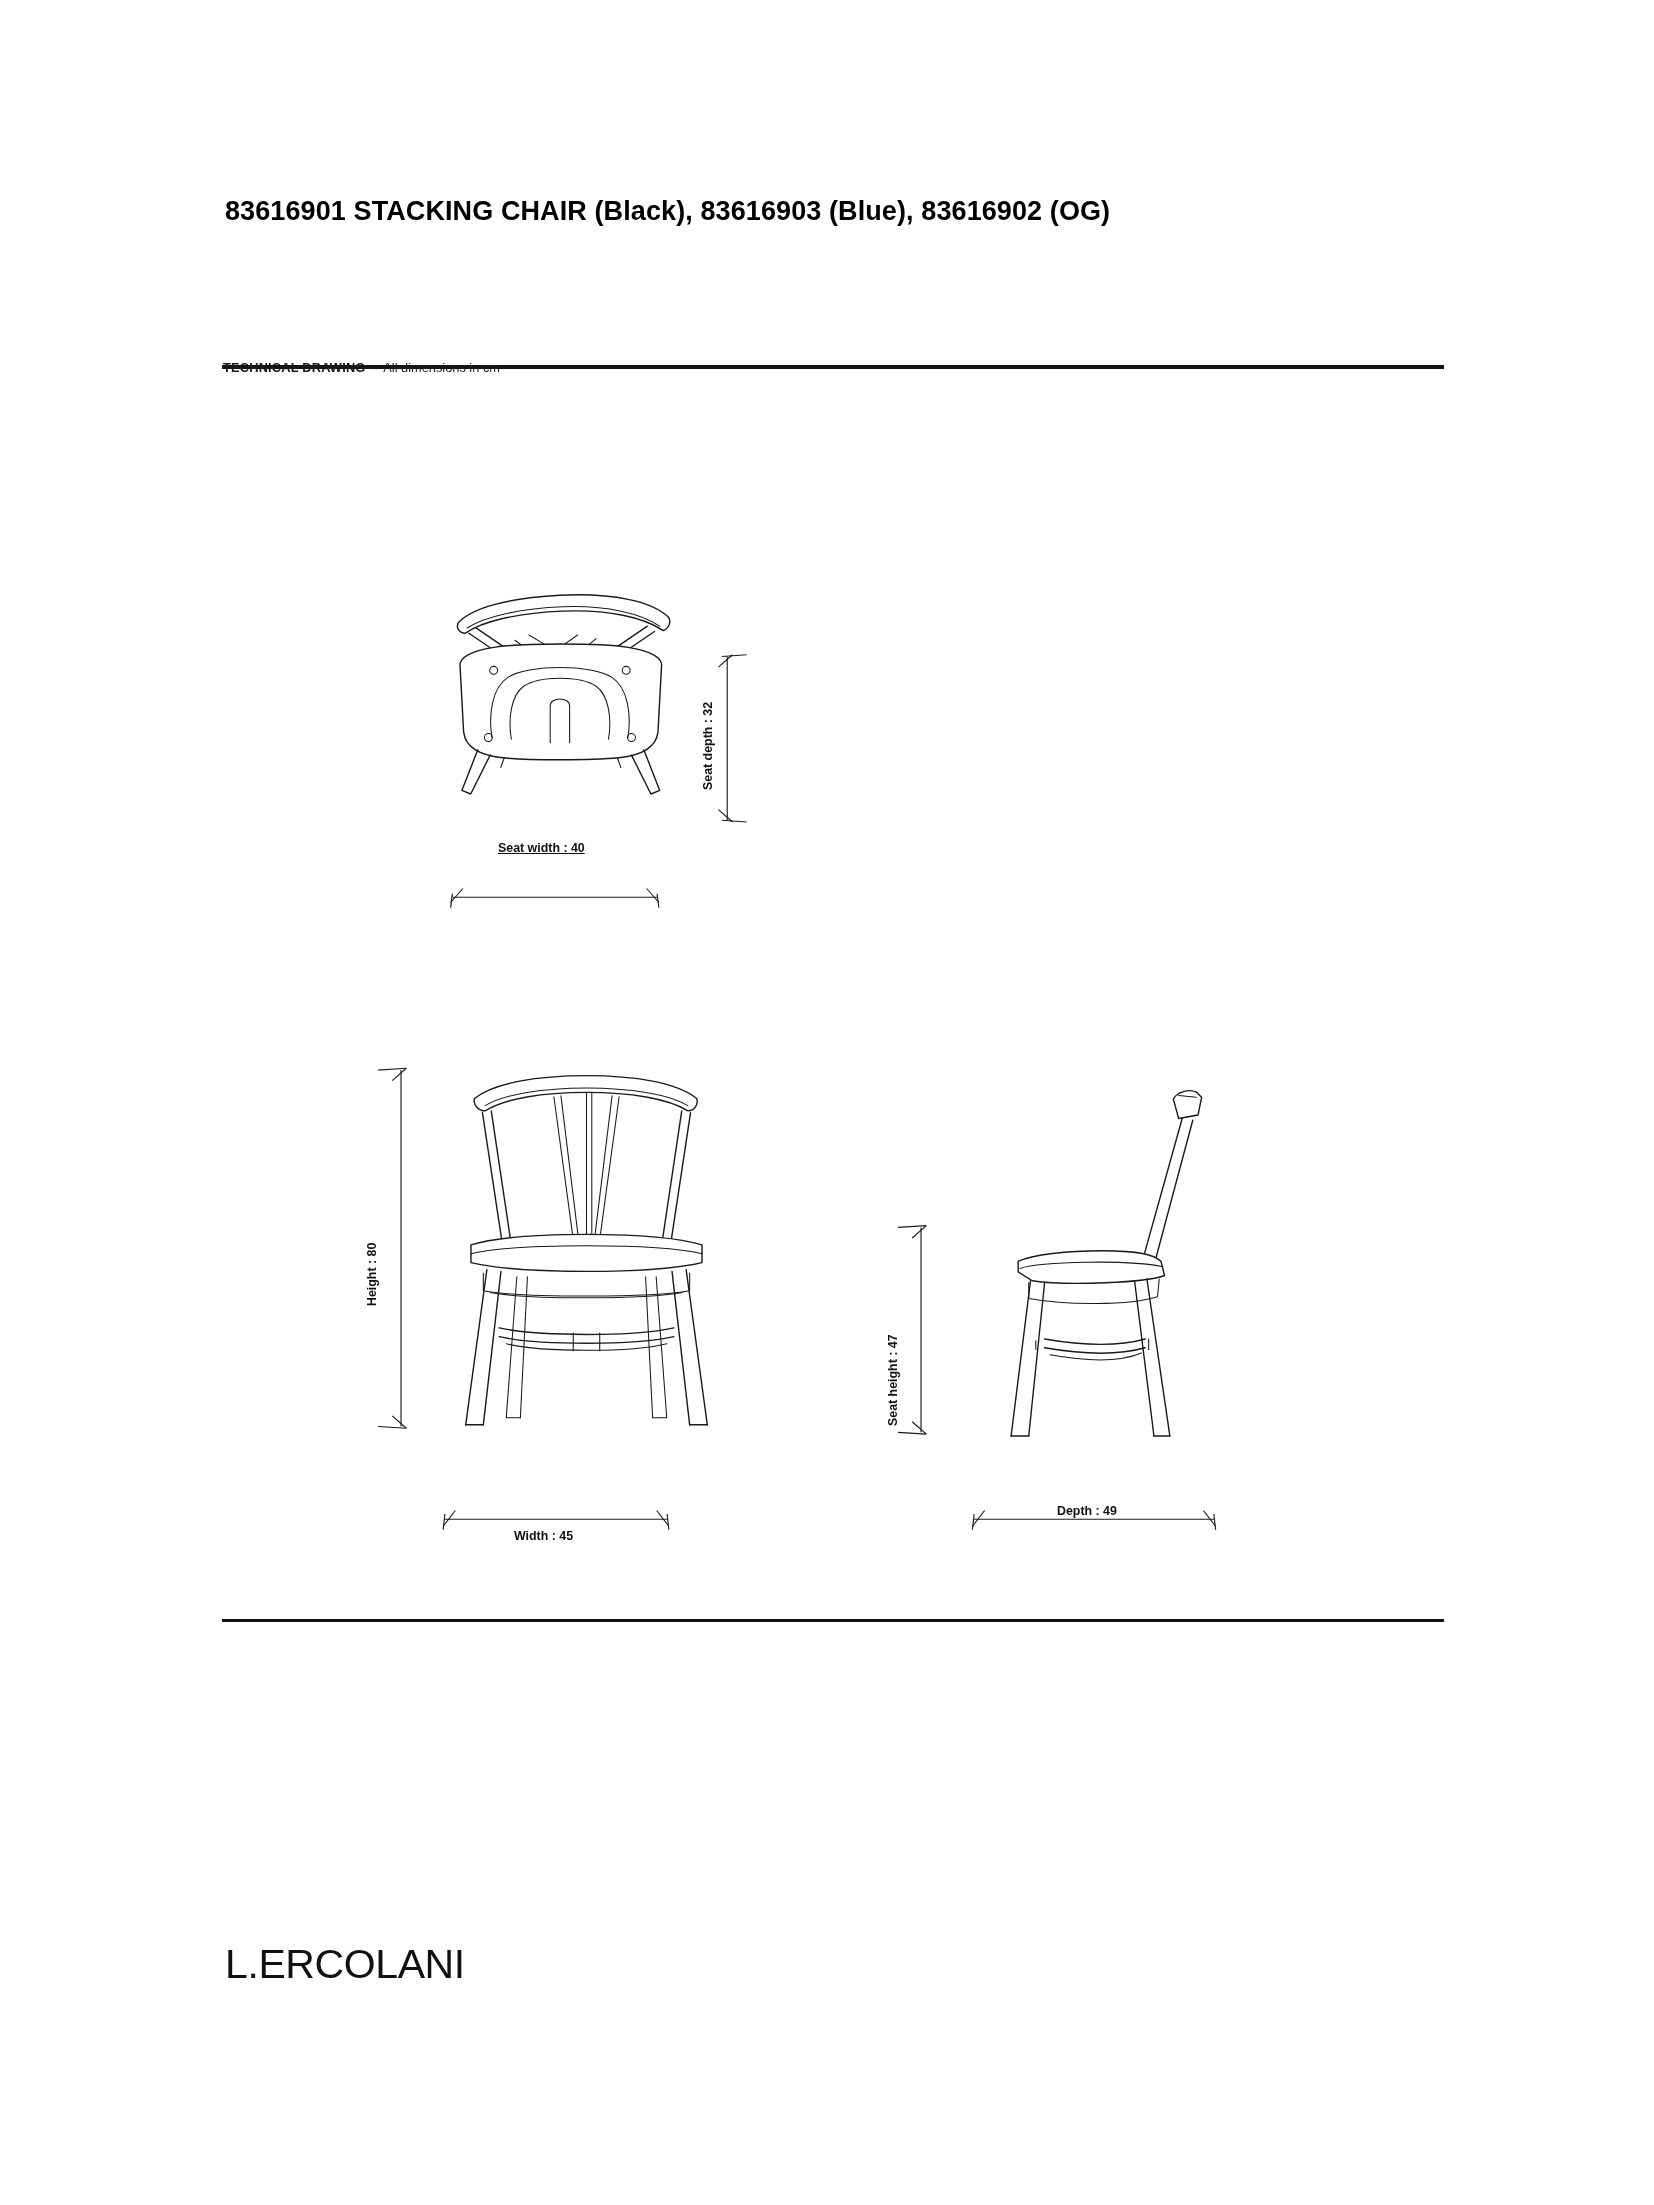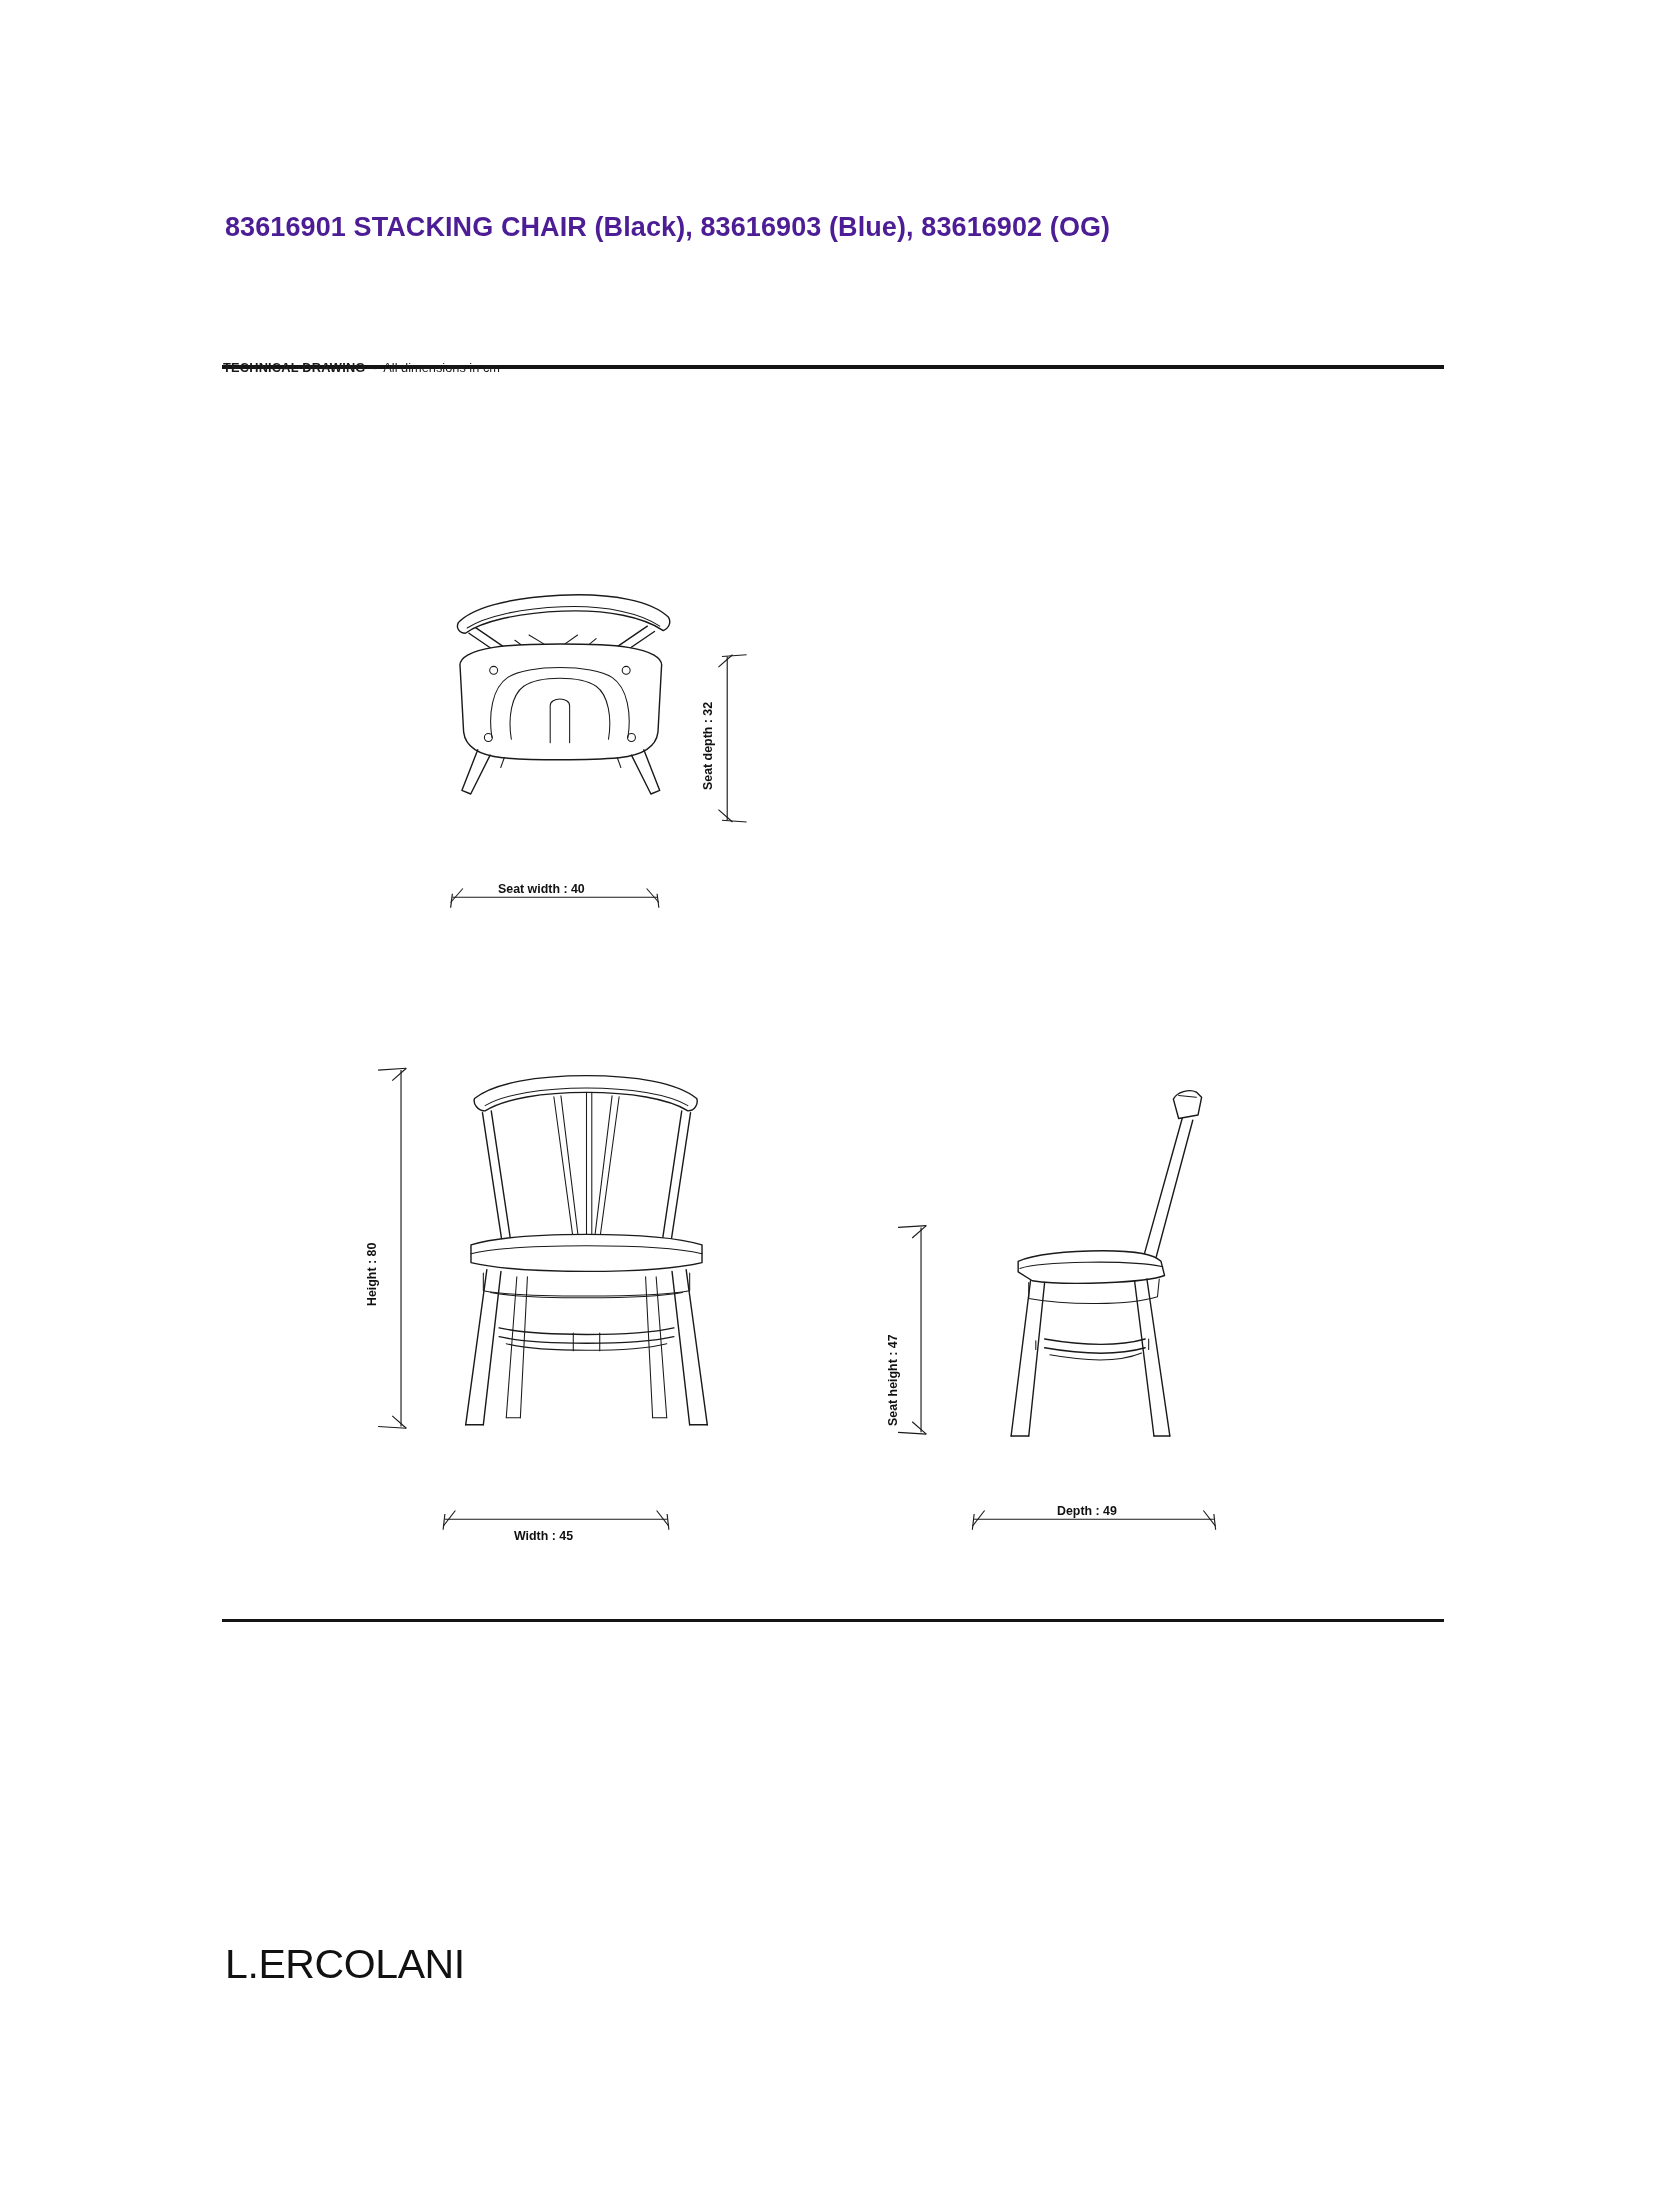--- a/index.html
+++ b/index.html
@@ -15,25 +15,25 @@
     position: relative;
     overflow: hidden;
   }
   .page {
     position: absolute;
     inset: 0;
   }
   .title {
     position: absolute;
     left: 225px;
-    top: 212px;
+    top: 196px;
     font-size: 27px;
     font-weight: bold;
     letter-spacing: 0.1px;
-    color: #4c1d95;
+    color: #000000;
     white-space: nowrap;
   }
   .rule-top {
     position: absolute;
     left: 222px;
     top: 365px;
     width: 1222px;
     height: 3.5px;
     background: #141414;
   }
@@ -153,21 +153,21 @@
 
   <div class="drawing" style="left:446px; top:878px; width:221px; height:35px;">
     <svg width="221" height="35" viewBox="0 0 250 40">
       <path class="dimline" d="M6 22 L 240 22"></path>
       <path class="dimline" d="M18 12 L 4 28"></path>
       <path class="dimline" d="M228 12 L 242 28"></path>
       <path class="dimline" d="M6 18 L 4 34"></path>
       <path class="dimline" d="M240 18 L 242 34"></path>
     </svg>
   </div>
-  <div class="dim-label" style="left:498px; top:882px;">Seat width : 40</div>
+  <div class="dim-label" style="left:498px; top:841px;text-decoration:underline;">Seat width : 40</div>
 
   <div class="drawing" style="left:441px; top:1072px; width:291px; height:397px;">
     <svg width="291" height="397" viewBox="0 0 330 450">
 
       <path class="ln fillw" d="M38 30 C 60 12, 110 4, 165 4 C 220 4, 268 12, 290 30 C 292 36, 288 44, 280 44 C 258 30, 214 23, 165 23 C 116 23, 72 30, 50 44 C 42 44, 36 36, 38 30 Z"></path>
       <path class="ln-thin" d="M50 38 C 72 25, 116 18, 165 18 C 214 18, 258 25, 280 38"></path>
 
       <path class="ln" d="M47 46 L 70 198"></path>
       <path class="ln" d="M57 44 L 80 198"></path>
 

